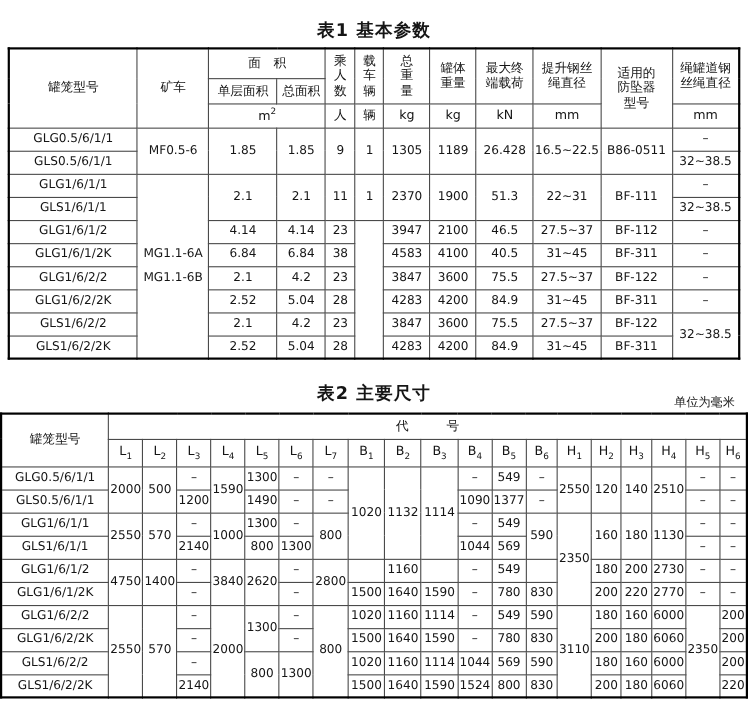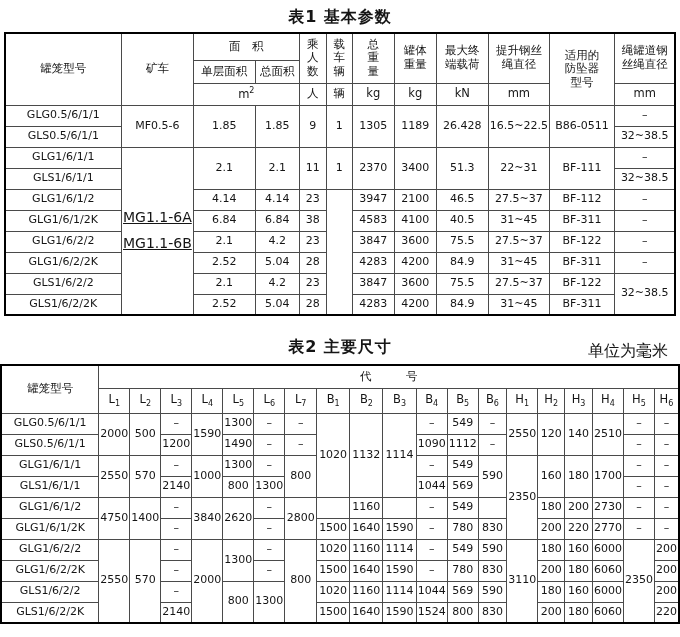--- a/index.html
+++ b/index.html
@@ -1,27 +1,27 @@
 <!DOCTYPE html>
 <html><head>
 <meta charset="utf-8">
 <style>
   html,body{margin:0;padding:0;background:#fff;}
   body{width:680px;height:637px;font-family:"DejaVu Sans","Liberation Sans",sans-serif;color:#151515;}
-  .page{position:relative;width:680px;height:637px;box-sizing:border-box;padding-top:5px;background:#fff;overflow:hidden;}
+  .page{position:relative;width:680px;height:637px;box-sizing:border-box;padding-top:16px;background:#fff;overflow:hidden;}
   .t-title{text-align:center;font-size:16px;font-weight:bold;letter-spacing:1px;line-height:20px;margin-top:14px;}
   .title1{margin:2px 0 5px 0;}
   .t2-head{position:relative;margin:21px 0 3px 0;height:24px;}
-  .unit-note{position:absolute;right:12px;bottom:-1px;font-size:16px;font-weight:normal;letter-spacing:0;}
+  .unit-note{position:absolute;right:12px;bottom:-1px;font-size:11px;font-weight:normal;letter-spacing:0;}
   table.spec{border-collapse:collapse;table-layout:fixed;margin:0 auto;border:2px solid #000;background:#fff;}
   table.spec td{border:1px solid #4a4a4a;text-align:center;vertical-align:middle;padding:0 1px;white-space:nowrap;overflow:hidden;}
   td.hd{font-size:11.5px;line-height:1.2;}
   td.bd{font-size:11px;line-height:1.15;}
   td.vt{line-height:1.18;}
-  td.gap2{line-height:1.85;font-size:14px;text-decoration:underline;}
+  td.gap2{line-height:1.85;font-size:11px;}
   sub{font-size:8px;}
   sup{font-size:8px;}
   #t1 thead tr:nth-child(1){height:27px;}
   #t1 thead tr:nth-child(2){height:23px;}
   #t1 thead tr:nth-child(3){height:22px;}
   #t1 tbody tr{height:21px;}
   #t2 thead tr:nth-child(1){height:23px;}
   #t2 thead tr:nth-child(2){height:25px;}
   #t2 tbody tr{height:21px;}
 </style>
@@ -94,21 +94,21 @@
           <td class="bd">32~38.5</td>
         </tr>
         <tr>
           <td class="bd">GLG1/6/1/1</td>
           <td class="bd gap2" rowspan="8">MG1.1-6A<br>MG1.1-6B</td>
           <td class="bd" rowspan="2">2.1</td>
           <td class="bd" rowspan="2">2.1</td>
           <td class="bd" rowspan="2">11</td>
           <td class="bd" rowspan="2">1</td>
           <td class="bd" rowspan="2">2370</td>
-          <td class="bd" rowspan="2">3400</td>
+          <td class="bd" rowspan="2">1900</td>
           <td class="bd" rowspan="2">51.3</td>
           <td class="bd" rowspan="2">22~31</td>
           <td class="bd" rowspan="2">BF-111</td>
           <td class="bd">–</td>
         </tr>
         <tr>
           <td class="bd">GLS1/6/1/1</td>
           <td class="bd">32~38.5</td>
         </tr>
         <tr>
@@ -263,41 +263,41 @@
           <td class="bd">–</td>
           <td class="bd">–</td>
         </tr>
         <tr>
           <td class="bd">GLS0.5/6/1/1</td>
           <td class="bd">1200</td>
           <td class="bd">1490</td>
           <td class="bd">–</td>
           <td class="bd">–</td>
           <td class="bd">1090</td>
-          <td class="bd">1112</td>
+          <td class="bd">1377</td>
           <td class="bd">–</td>
           <td class="bd">–</td>
           <td class="bd">–</td>
         </tr>
         <tr>
           <td class="bd">GLG1/6/1/1</td>
           <td class="bd" rowspan="2">2550</td>
           <td class="bd" rowspan="2">570</td>
           <td class="bd">–</td>
           <td class="bd" rowspan="2">1000</td>
           <td class="bd">1300</td>
           <td class="bd">–</td>
           <td class="bd" rowspan="2">800</td>
           <td class="bd">–</td>
           <td class="bd">549</td>
           <td class="bd" rowspan="2">590</td>
           <td class="bd" rowspan="4">2350</td>
           <td class="bd" rowspan="2">160</td>
           <td class="bd" rowspan="2">180</td>
-          <td class="bd" rowspan="2">1700</td>
+          <td class="bd" rowspan="2">1130</td>
           <td class="bd">–</td>
           <td class="bd">–</td>
         </tr>
         <tr>
           <td class="bd">GLS1/6/1/1</td>
           <td class="bd">2140</td>
           <td class="bd">800</td>
           <td class="bd">1300</td>
           <td class="bd">1044</td>
           <td class="bd">569</td>

